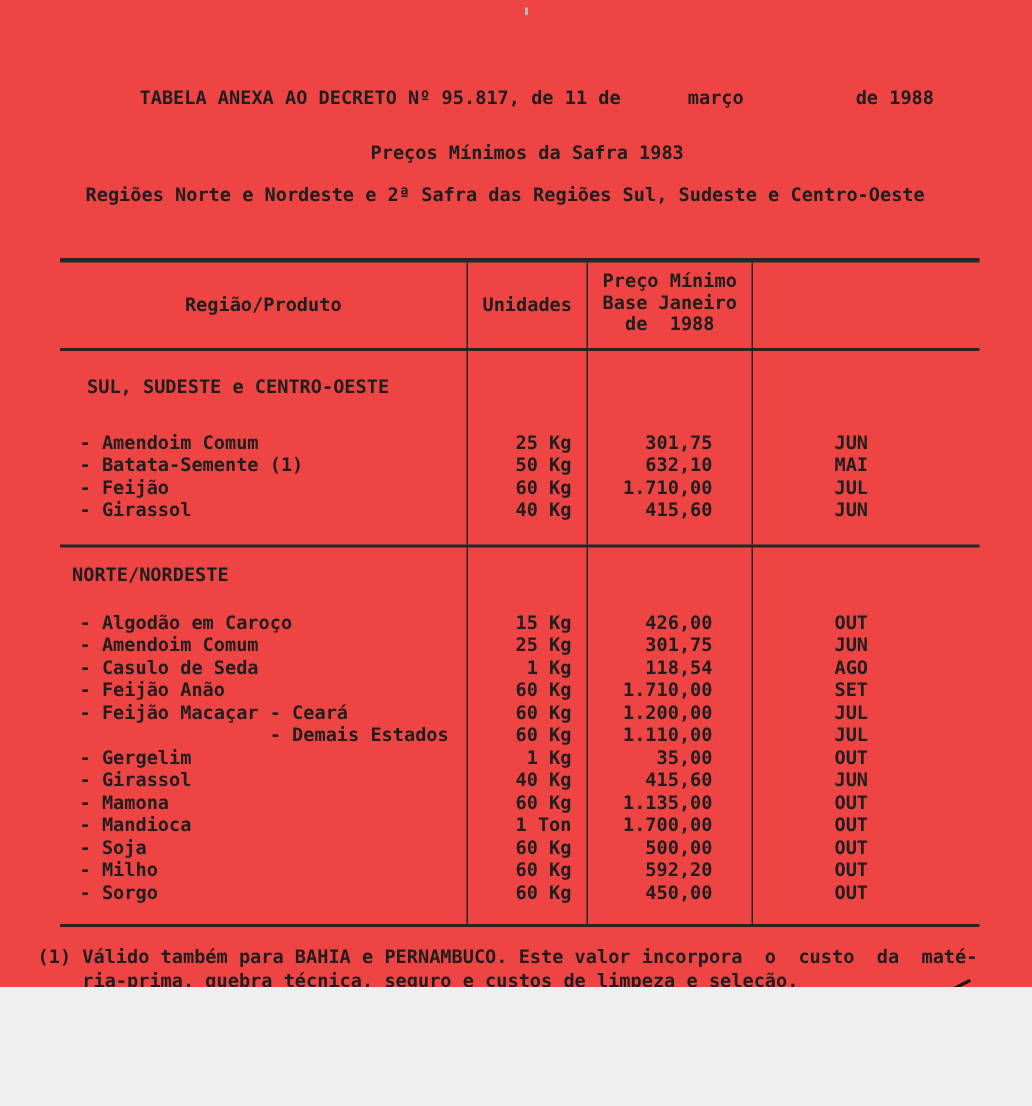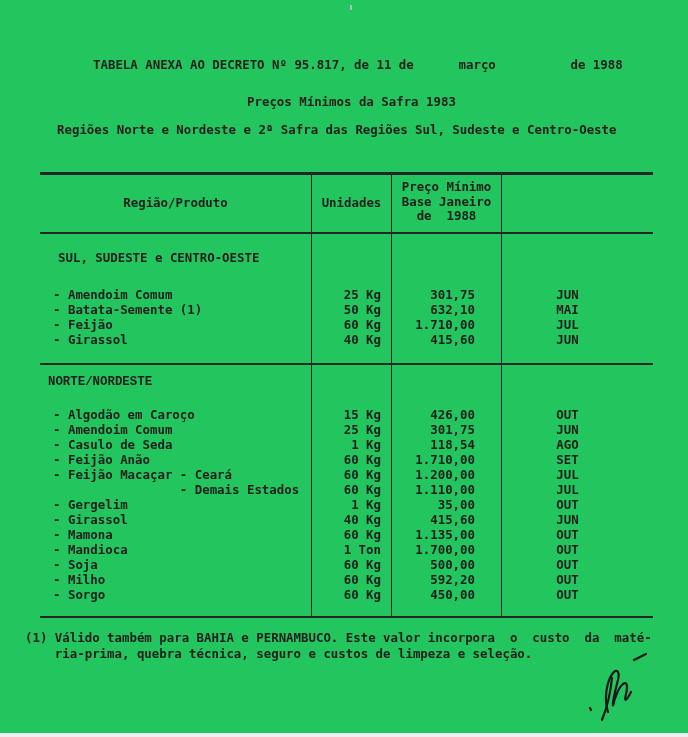--- a/index.html
+++ b/index.html
@@ -2,22 +2,22 @@
 <html><head>
 <meta charset="utf-8">
 <style>
   html,body{margin:0;padding:0;}
   body{
     width:688px;height:737px;
     background:#efefef;
     font-family:"DejaVu Sans Mono","Liberation Mono",monospace;
   }
   .page{
-    position:relative;width:688px;height:733px;overflow:hidden;
-    background:#22c55e;
+    position:relative;width:688px;height:658px;overflow:hidden;
+    background:#ef4444;
     color:#1e1e1e;
     font-weight:bold;
     font-size:12.4px;
     -webkit-font-smoothing:antialiased;
   }
   .artifact-dot{position:absolute;left:350px;top:5px;width:2px;height:5px;background:#b8b8b8;}
   .title1{position:absolute;left:93px;top:57px;white-space:pre;}
   .title2{position:absolute;left:247px;top:94px;}
   .title3{position:absolute;left:57px;top:122px;}
 
@@ -36,21 +36,21 @@
   .c3{width:110px;border-right:1.5px solid #262626;}
   .c4{flex:1;}
   .hcell{text-align:center;}
   .h-single{padding-top:20px;}
   .h-multi{padding-top:5px;line-height:14.5px;white-space:pre;}
   .line{line-height:15px;white-space:pre;}
   .band-s1 .c1{padding-top:16px;}
   .band-s1 .ptitle{margin-bottom:22px;}
   .band-s1 .c2,.band-s1 .c3,.band-s1 .c4{padding-top:53px;}
   .band-s2 .c1{padding-top:10px;}
-  .band-s2 .ptitle{margin-bottom:17px;font-family:Liberation Mono, monospace;}
+  .band-s2 .ptitle{margin-bottom:17px;}
   .band-s2 .c2,.band-s2 .c3,.band-s2 .c4{padding-top:42px;}
   .ptitle-s1{padding-left:18px;}
   .ptitle-s2{padding-left:8px;}
   .prow{padding-left:13px;}
   .prow-cont{padding-left:calc(13px + 17ch);}
   .c2 .line{text-align:right;padding-right:10px;}
   .c3 .line{text-align:right;padding-right:26px;}
   .c4 .line{text-align:center;padding-right:20px;}
   .footnote{
     position:absolute;left:25px;top:630px;

